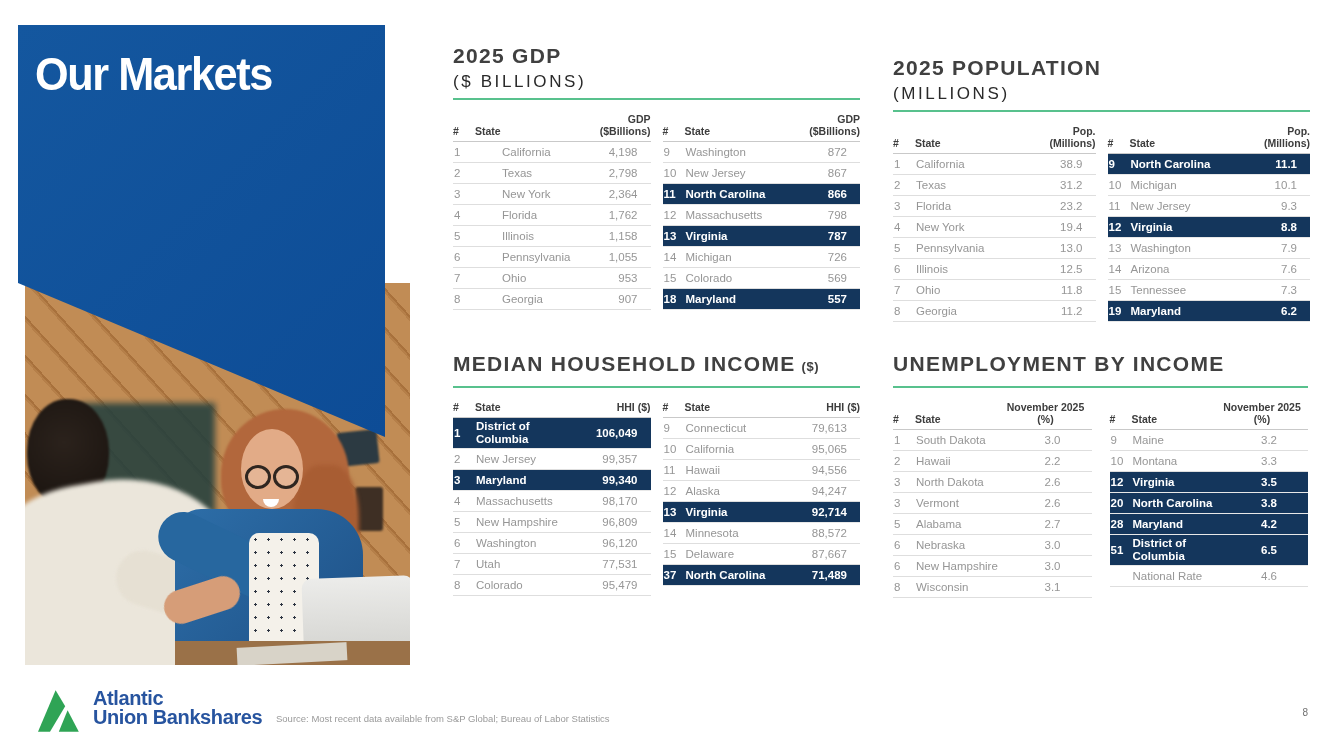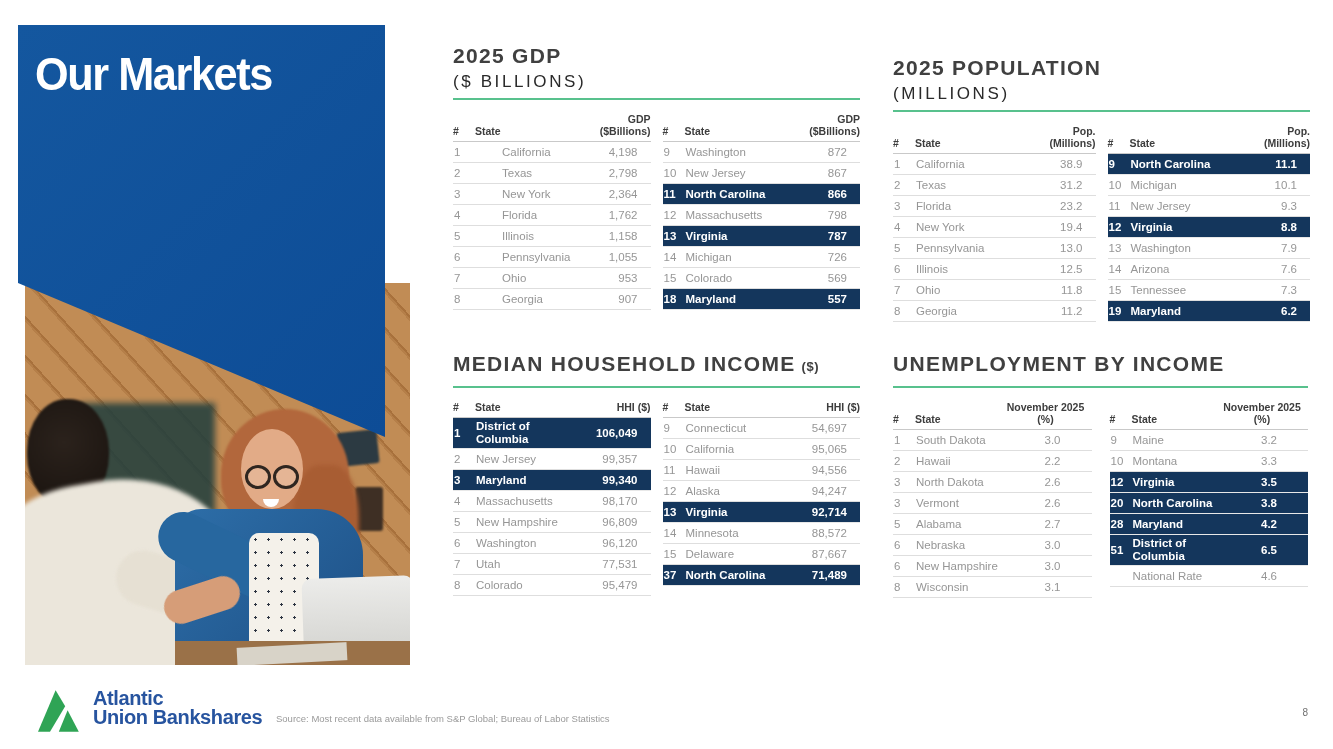--- a/index.html
+++ b/index.html
@@ -394,21 +394,21 @@
       <div class="subtable">
         <div class="thead">
           <div class="rank">#</div>
           <div class="state">State</div>
           <div class="value">HHI ($)</div>
         </div>
         <div class="tbody">
             <div class="trow">
               <div class="rank">9</div>
               <div class="state">Connecticut</div>
-              <div class="value">54,697</div>
+              <div class="value">79,613</div>
             </div>
             <div class="trow">
               <div class="rank">10</div>
               <div class="state">California</div>
               <div class="value">95,065</div>
             </div>
             <div class="trow">
               <div class="rank">11</div>
               <div class="state">Hawaii</div>
               <div class="value">94,556</div>

